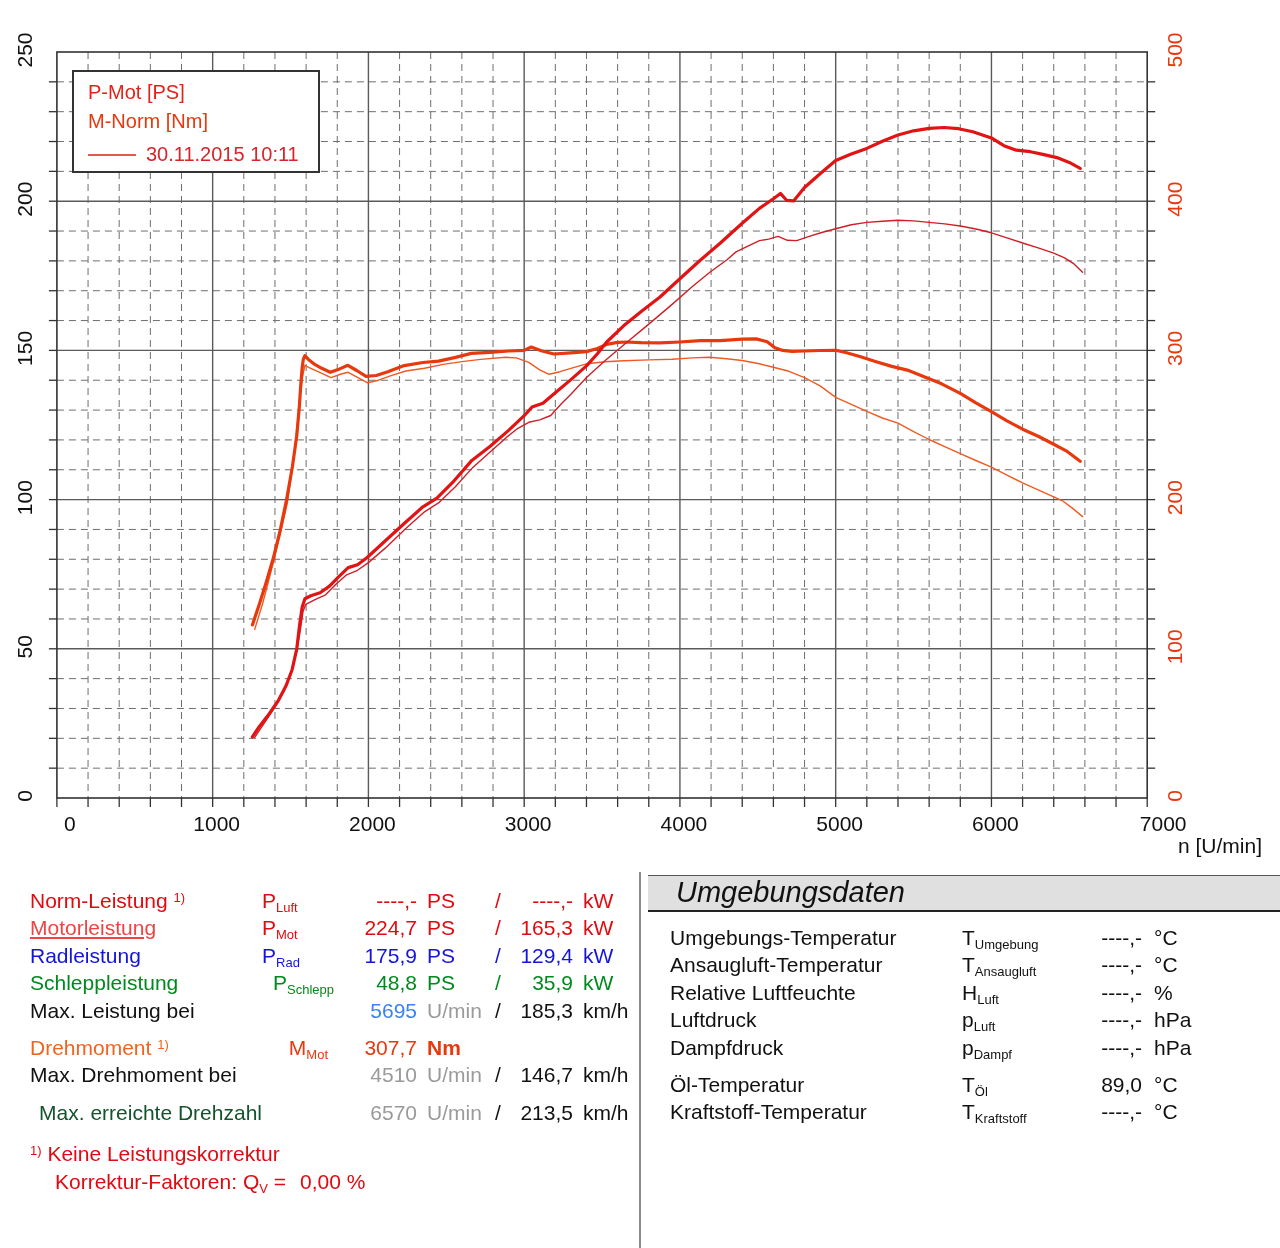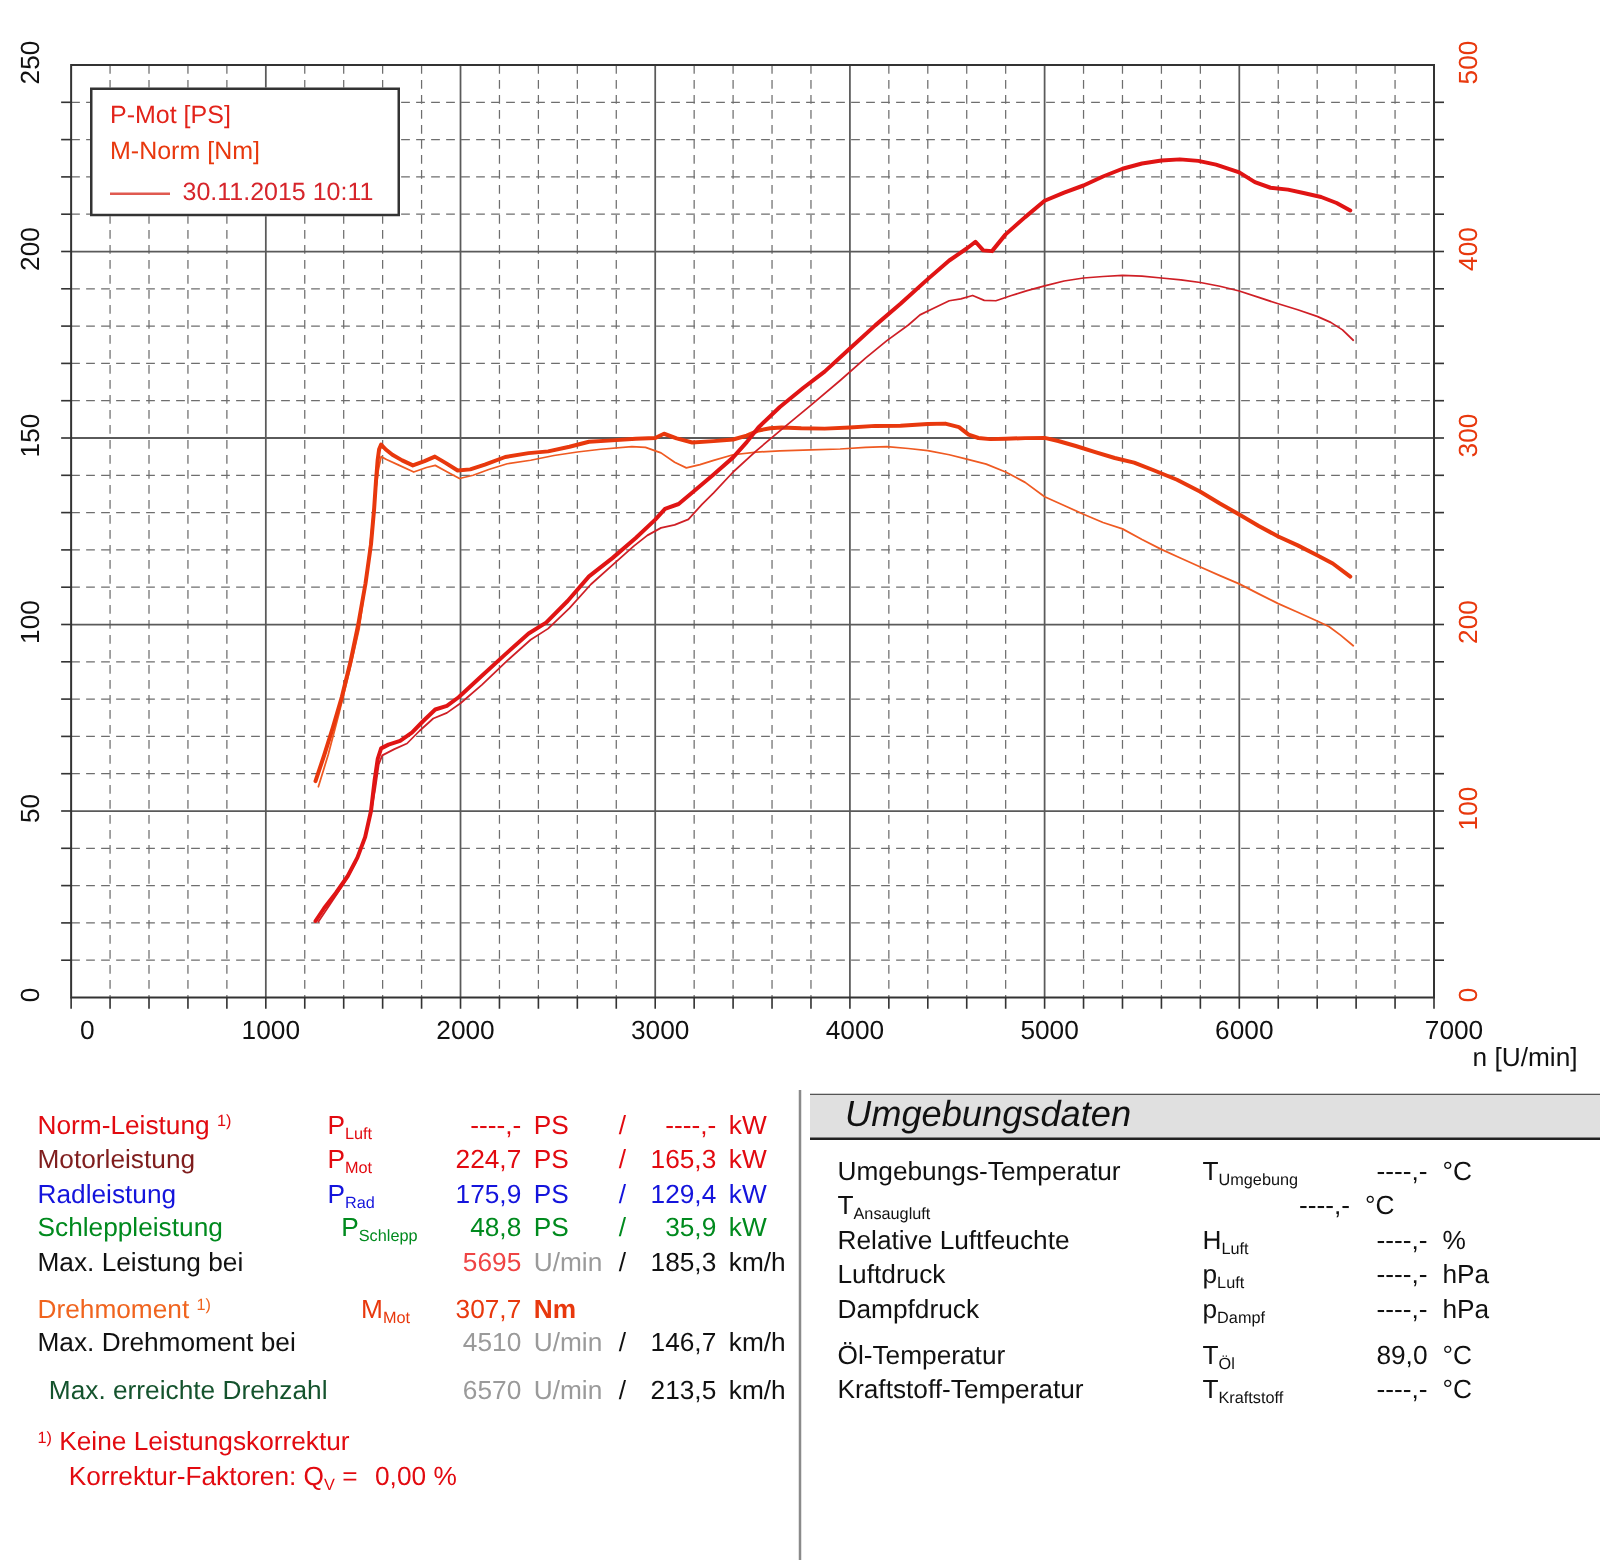--- a/index.html
+++ b/index.html
@@ -253,21 +253,21 @@
         <div class="lrow">
           <span class="cell-label" style="color: rgb(226, 10, 16);">Norm-Leistung <sup class="fn" style="color: rgb(226, 10, 16);">1)</sup></span>
           <span class="cell-sym" style="color: rgb(226, 10, 16);">P<sub class="sym" style="color: rgb(226, 10, 16);">Luft</sub></span>
           <span class="cell-v1" style="color: rgb(226, 10, 16);">----,-</span>
           <span class="cell-u1" style="color: rgb(226, 10, 16);">PS</span>
           <span class="cell-sl" style="color: rgb(226, 10, 16);">/</span>
           <span class="cell-v2" style="color: rgb(226, 10, 16);">----,-</span>
           <span class="cell-u2" style="color: rgb(226, 10, 16);">kW</span>
         </div>
         <div class="lrow">
-          <span class="cell-label" style="color: #7f1d1d;">Motorleistung</span>
+          <span class="cell-label" style="color: #ef4444; text-decoration: underline;">Motorleistung</span>
           <span class="cell-sym" style="color: rgb(226, 10, 16);">P<sub class="sym" style="color: rgb(226, 10, 16);">Mot</sub></span>
           <span class="cell-v1" style="color: rgb(226, 10, 16);">224,7</span>
           <span class="cell-u1" style="color: rgb(226, 10, 16);">PS</span>
           <span class="cell-sl" style="color: rgb(226, 10, 16);">/</span>
           <span class="cell-v2" style="color: rgb(226, 10, 16);">165,3</span>
           <span class="cell-u2" style="color: rgb(226, 10, 16);">kW</span>
         </div>
         <div class="lrow">
           <span class="cell-label" style="color: rgb(20, 20, 220);">Radleistung</span>
           <span class="cell-sym" style="color: rgb(20, 20, 220);">P<sub class="sym" style="color: rgb(20, 20, 220);">Rad</sub></span>
@@ -282,21 +282,21 @@
           <span class="cell-sym" style="color: rgb(0, 138, 30); margin-left: 11px;">P<sub class="sym" style="color: rgb(0, 138, 30);">Schlepp</sub></span>
           <span class="cell-v1" style="color: rgb(0, 138, 30);">48,8</span>
           <span class="cell-u1" style="color: rgb(0, 138, 30);">PS</span>
           <span class="cell-sl" style="color: rgb(0, 138, 30);">/</span>
           <span class="cell-v2" style="color: rgb(0, 138, 30);">35,9</span>
           <span class="cell-u2" style="color: rgb(0, 138, 30);">kW</span>
         </div>
         <div class="lrow">
           <span class="cell-label" style="color: rgb(17, 17, 17);">Max. Leistung bei</span>
           <span class="cell-sym" style="color: rgb(17, 17, 17);"></span>
-          <span class="cell-v1" style="color: #ef4444;">5695</span>
+          <span class="cell-v1" style="color: #3b82f6;">5695</span>
           <span class="cell-u1" style="color: rgb(154, 154, 154);">U/min</span>
           <span class="cell-sl" style="color: rgb(17, 17, 17);">/</span>
           <span class="cell-v2" style="color: rgb(17, 17, 17);">185,3</span>
           <span class="cell-u2" style="color: rgb(17, 17, 17);">km/h</span>
         </div>
         <div class="lrow gap-before">
           <span class="cell-label" style="color: rgb(240, 100, 30);">Drehmoment <sup class="fn" style="color: rgb(240, 100, 30);">1)</sup></span>
           <span class="cell-sym" style="color: rgb(232, 56, 13); text-align: right;">M<sub class="sym" style="color: rgb(232, 56, 13);">Mot</sub></span>
           <span class="cell-v1" style="color: rgb(232, 56, 13);">307,7</span>
           <span class="cell-u1" style="color: rgb(232, 56, 13); font-weight: bold;">Nm</span>
@@ -332,20 +332,21 @@
   <section class="panel panel-right">
     <div class="panel-title">Umgebungsdaten</div>
     <div class="rows" id="right-rows">
         <div class="rrow">
           <span class="cell-label">Umgebungs-Temperatur</span>
           <span class="cell-sym">T<sub class="sym">Umgebung</sub></span>
           <span class="cell-v">----,-</span>
           <span class="cell-u">°C</span>
         </div>
         <div class="rrow">
+          <span class="cell-label">Ansaugluft-Temperatur</span>
           <span class="cell-sym">T<sub class="sym">Ansaugluft</sub></span>
           <span class="cell-v">----,-</span>
           <span class="cell-u">°C</span>
         </div>
         <div class="rrow">
           <span class="cell-label">Relative Luftfeuchte</span>
           <span class="cell-sym">H<sub class="sym">Luft</sub></span>
           <span class="cell-v">----,-</span>
           <span class="cell-u">%</span>
         </div>

